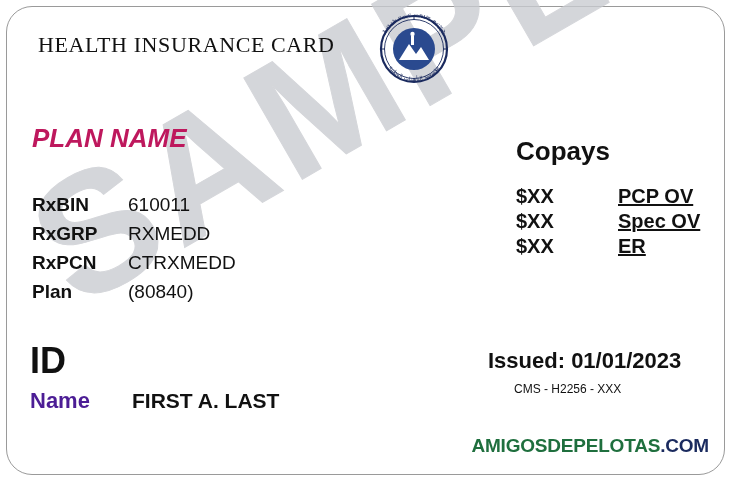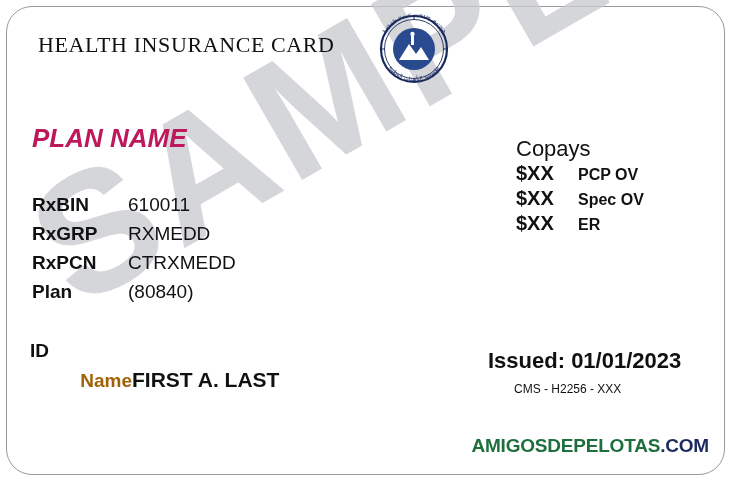--- a/index.html
+++ b/index.html
@@ -117,71 +117,72 @@
   }
 
   
   .copays {
     position: absolute;
     left: 516px;
     top: 136px;
     z-index: 10;
   }
   .copays-title {
-    font-size: 22px;
-    font-weight: 400;
-    color: #111111;
-    margin-bottom: 0;
+    font-size: 26px;
+    font-weight: 700;
+    color: #111111;
+    margin-bottom: 18px;
   }
   .copay-row {
     display: flex;
     align-items: baseline;
     height: 25px;
+    gap: 40px;
   }
   .copay-amt {
     width: 62px;
     font-size: 20px;
     font-weight: 700;
     color: #111111;
   }
   .copay-type {
-    font-size: 16px;
-    font-weight: 700;
-    color: #111111;
+    font-size: 20px;
+    font-weight: 700;
+    color: #111111;
+    text-decoration: underline;
   }
 
   
   .member {
     position: absolute;
     left: 30px;
     top: 340px;
     z-index: 10;
   }
   .member-row {
     display: flex;
     align-items: baseline;
   }
   .id-label {
     width: 102px;
-    font-size: 19px;
+    font-size: 36px;
     font-weight: 700;
     color: #111111;
   }
   .id-value {
     font-size: 27px;
     font-weight: 700;
     color: #111111;
   }
   .name-row { margin-top: 6px; }
   .name-label {
     width: 102px;
-    font-size: 19px;
-    font-weight: 700;
-    color: #a16207;
-    text-align: right;
+    font-size: 22px;
+    font-weight: 700;
+    color: #4c1d95;
   }
   .name-value {
     font-size: 21px;
     font-weight: 700;
     color: #111111;
   }
 
   
   .issued {
     position: absolute;

